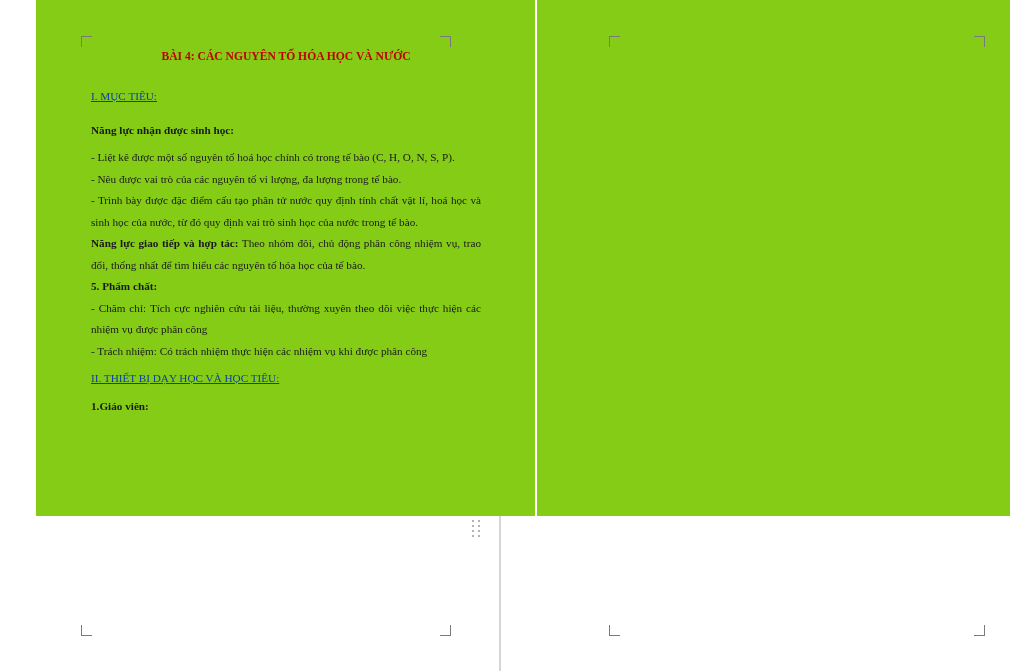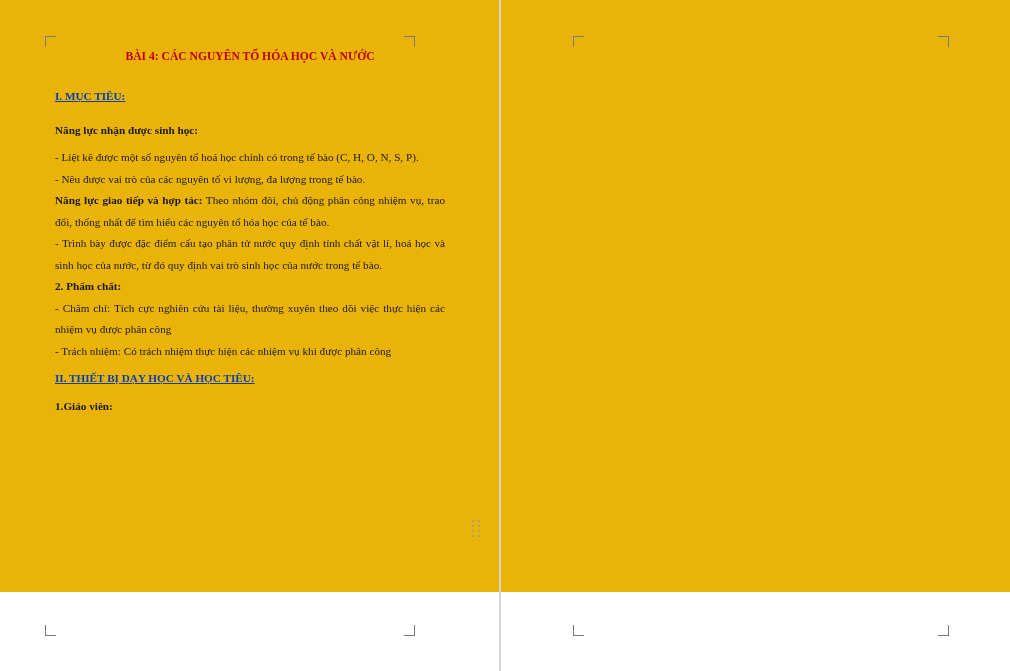--- a/index.html
+++ b/index.html
@@ -25,22 +25,23 @@
     position: absolute;
     left: 499px;
     top: 0;
     width: 2px;
     height: 671px;
     background: #d5d5d5;
   }
   .page {
     position: absolute;
     top: 0;
-    height: 592px;
-    background: #eab308;
+    height: 516px;
+    background: #84cc16;
+    margin-left: 36px;
   }
   .page-left { left: 0; width: 499px; }
   .page-right { left: 501px; width: 509px; }
 
   
   .crop {
     position: absolute;
     width: 10px;
     height: 10px;
   }
@@ -65,21 +66,21 @@
   .u    { text-decoration: underline; }
   .title-main {
     color: #c00000;
     font-weight: bold;
     text-align: center;
     font-size: 11.6px;
     margin-bottom: 18px;
   }
   .sect {
     color: #0a3fa8;
-    font-weight: bold;
+    font-weight: normal;
   }
   .gap-s { height: 6px; }
 
   
   .handle {
     position: absolute;
     left: 470px;
     top: 520px;
     width: 12px;
     height: 18px;
@@ -106,23 +107,23 @@
     <div class="content left">
       <p class="title-main">BÀI 4: CÁC NGUYÊN TỐ HÓA HỌC VÀ NƯỚC</p>
 
       <p class="sect u">I. MỤC TIÊU:</p>
       <div class="gap-s"></div>
       <div class="gap-s"></div>
       <p class="b">Năng lực nhận được sinh học:</p>
       <div class="gap-s"></div>
       <p>- Liệt kê được một số nguyên tố hoá học chính có trong tế bào (C, H, O, N, S, P).</p>
       <p>- Nêu được vai trò của các nguyên tố vi lượng, đa lượng trong tế bào.</p>
+      <p>- Trình bày được đặc điểm cấu tạo phân tử nước quy định tính chất vật lí, hoá học và sinh học của nước, từ đó quy định vai trò sinh học của nước trong tế bào.</p>
       <p><span class="b">Năng lực giao tiếp và hợp tác:</span><span> Theo nhóm đôi, chủ động phân công nhiệm vụ, trao đổi, thống nhất để tìm hiểu các nguyên tố hóa học của tế bào.</span></p>
-      <p>- Trình bày được đặc điểm cấu tạo phân tử nước quy định tính chất vật lí, hoá học và sinh học của nước, từ đó quy định vai trò sinh học của nước trong tế bào.</p>
-      <p class="b">2. Phẩm chất:</p>
+      <p class="b">5. Phẩm chất:</p>
       <p>- Chăm chỉ: Tích cực nghiên cứu tài liệu, thường xuyên theo dõi việc thực hiện các nhiệm vụ được phân công</p>
       <p>- Trách nhiệm: Có trách nhiệm thực hiện các nhiệm vụ khi được phân công</p>
       <div class="gap-s"></div>
       <p class="sect u">II. THIẾT BỊ DẠY HỌC VÀ HỌC TIÊU:</p>
       <div class="gap-s"></div>
       <p class="b">1.Giáo viên:</p>
     </div>
   </div>
 
   <div class="page page-right">

